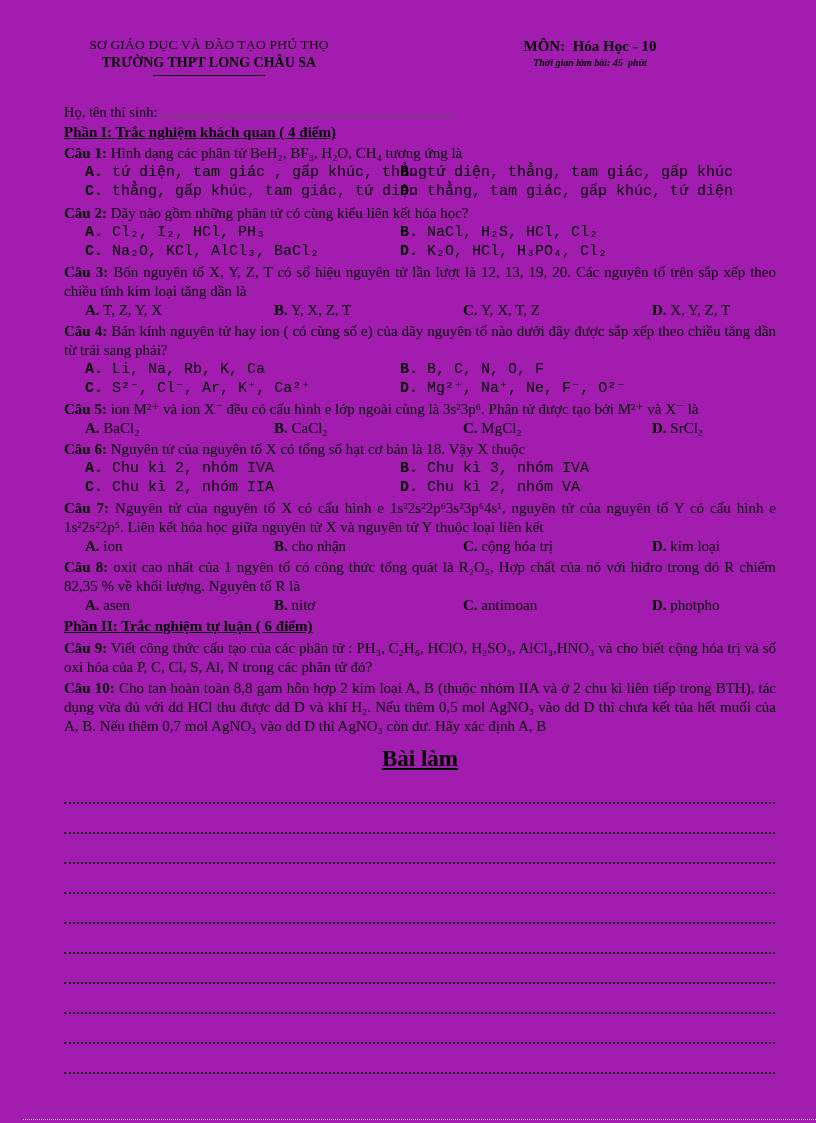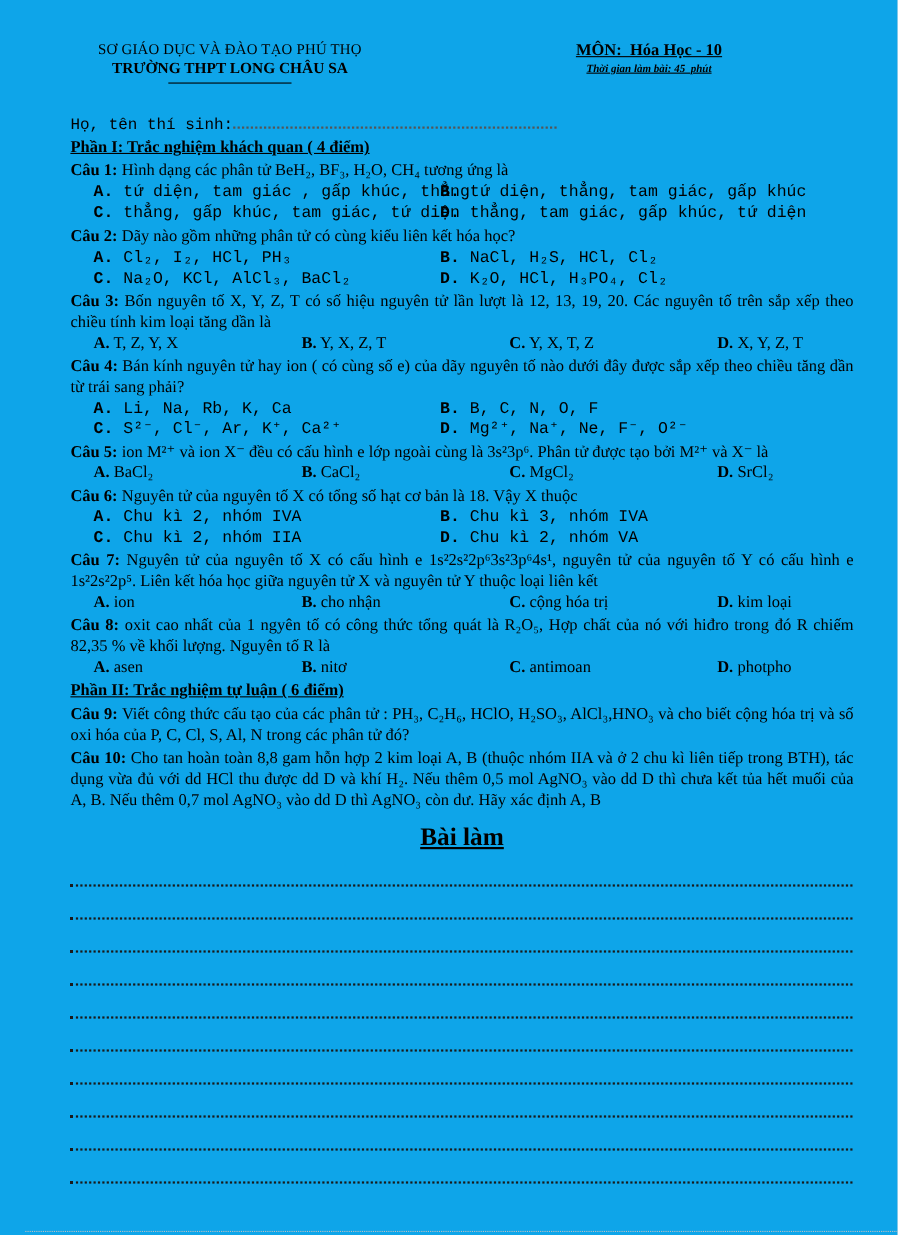--- a/index.html
+++ b/index.html
@@ -1,36 +1,36 @@
 <!DOCTYPE html>
 <html><head>
 <meta charset="utf-8">
 <style>
   html,body{margin:0;padding:0;background:#e8e8e8;}
   .page{
-    width:816px;height:1123px;margin:0 auto;background:#0ea5e9;position:relative;
+    width:816px;height:1123px;margin:0 auto;background:#a21caf;position:relative;
     box-sizing:border-box;padding:36px 40px 0 64px;
     font-family:"Liberation Serif","DejaVu Serif",serif;
     font-size:15px;line-height:1.27;color:#000;
   }
   .b{font-weight:bold;}
   .u{text-decoration:underline;}
-  .ps{white-space:pre-wrap;text-decoration:underline;}
+  .ps{white-space:pre-wrap;}
   
   .hdr{display:flex;align-items:flex-start;}
   .hdr-left{width:290px;text-align:center;}
   .hdr-left .dept{font-size:13.5px;letter-spacing:.2px;}
   .hdr-left .school{font-size:14px;margin-top:1px;}
   .school-rule{width:112px;border-bottom:1.5px solid #000;margin:3px auto 0;}
   .hdr-right{width:340px;margin-left:66px;text-align:center;}
   .hdr-right .title{font-size:17.5px;letter-spacing:.3px;}
   .hdr-right .subject{font-size:15px;margin-top:1px;}
   .hdr-right .duration{font-size:10px;font-weight:bold;font-style:italic;margin-top:1px;}
   
-  .name-line{margin-top:27px;font-family:Liberation Mono, monospace;font-size:14.5px;}
+  .name-line{margin-top:27px;font-family:Liberation Serif, serif;font-size:14.5px;}
   .leader{display:inline-block;width:294px;height:12px;border-bottom:2px dotted #555;}
   
   .part-head{margin:2px 0 0 0;}
   
   .q{margin:2px 0 0 0;}
   .stem{margin:0;text-align:justify;}
   .opts{display:grid;padding-left:21px;}
   .c2{grid-template-columns:315px 1fr;font-family:Liberation Mono, monospace;}
   .c4{grid-template-columns:160px 160px 160px 1fr;gap:29px;}
   .opt{white-space:nowrap;}

